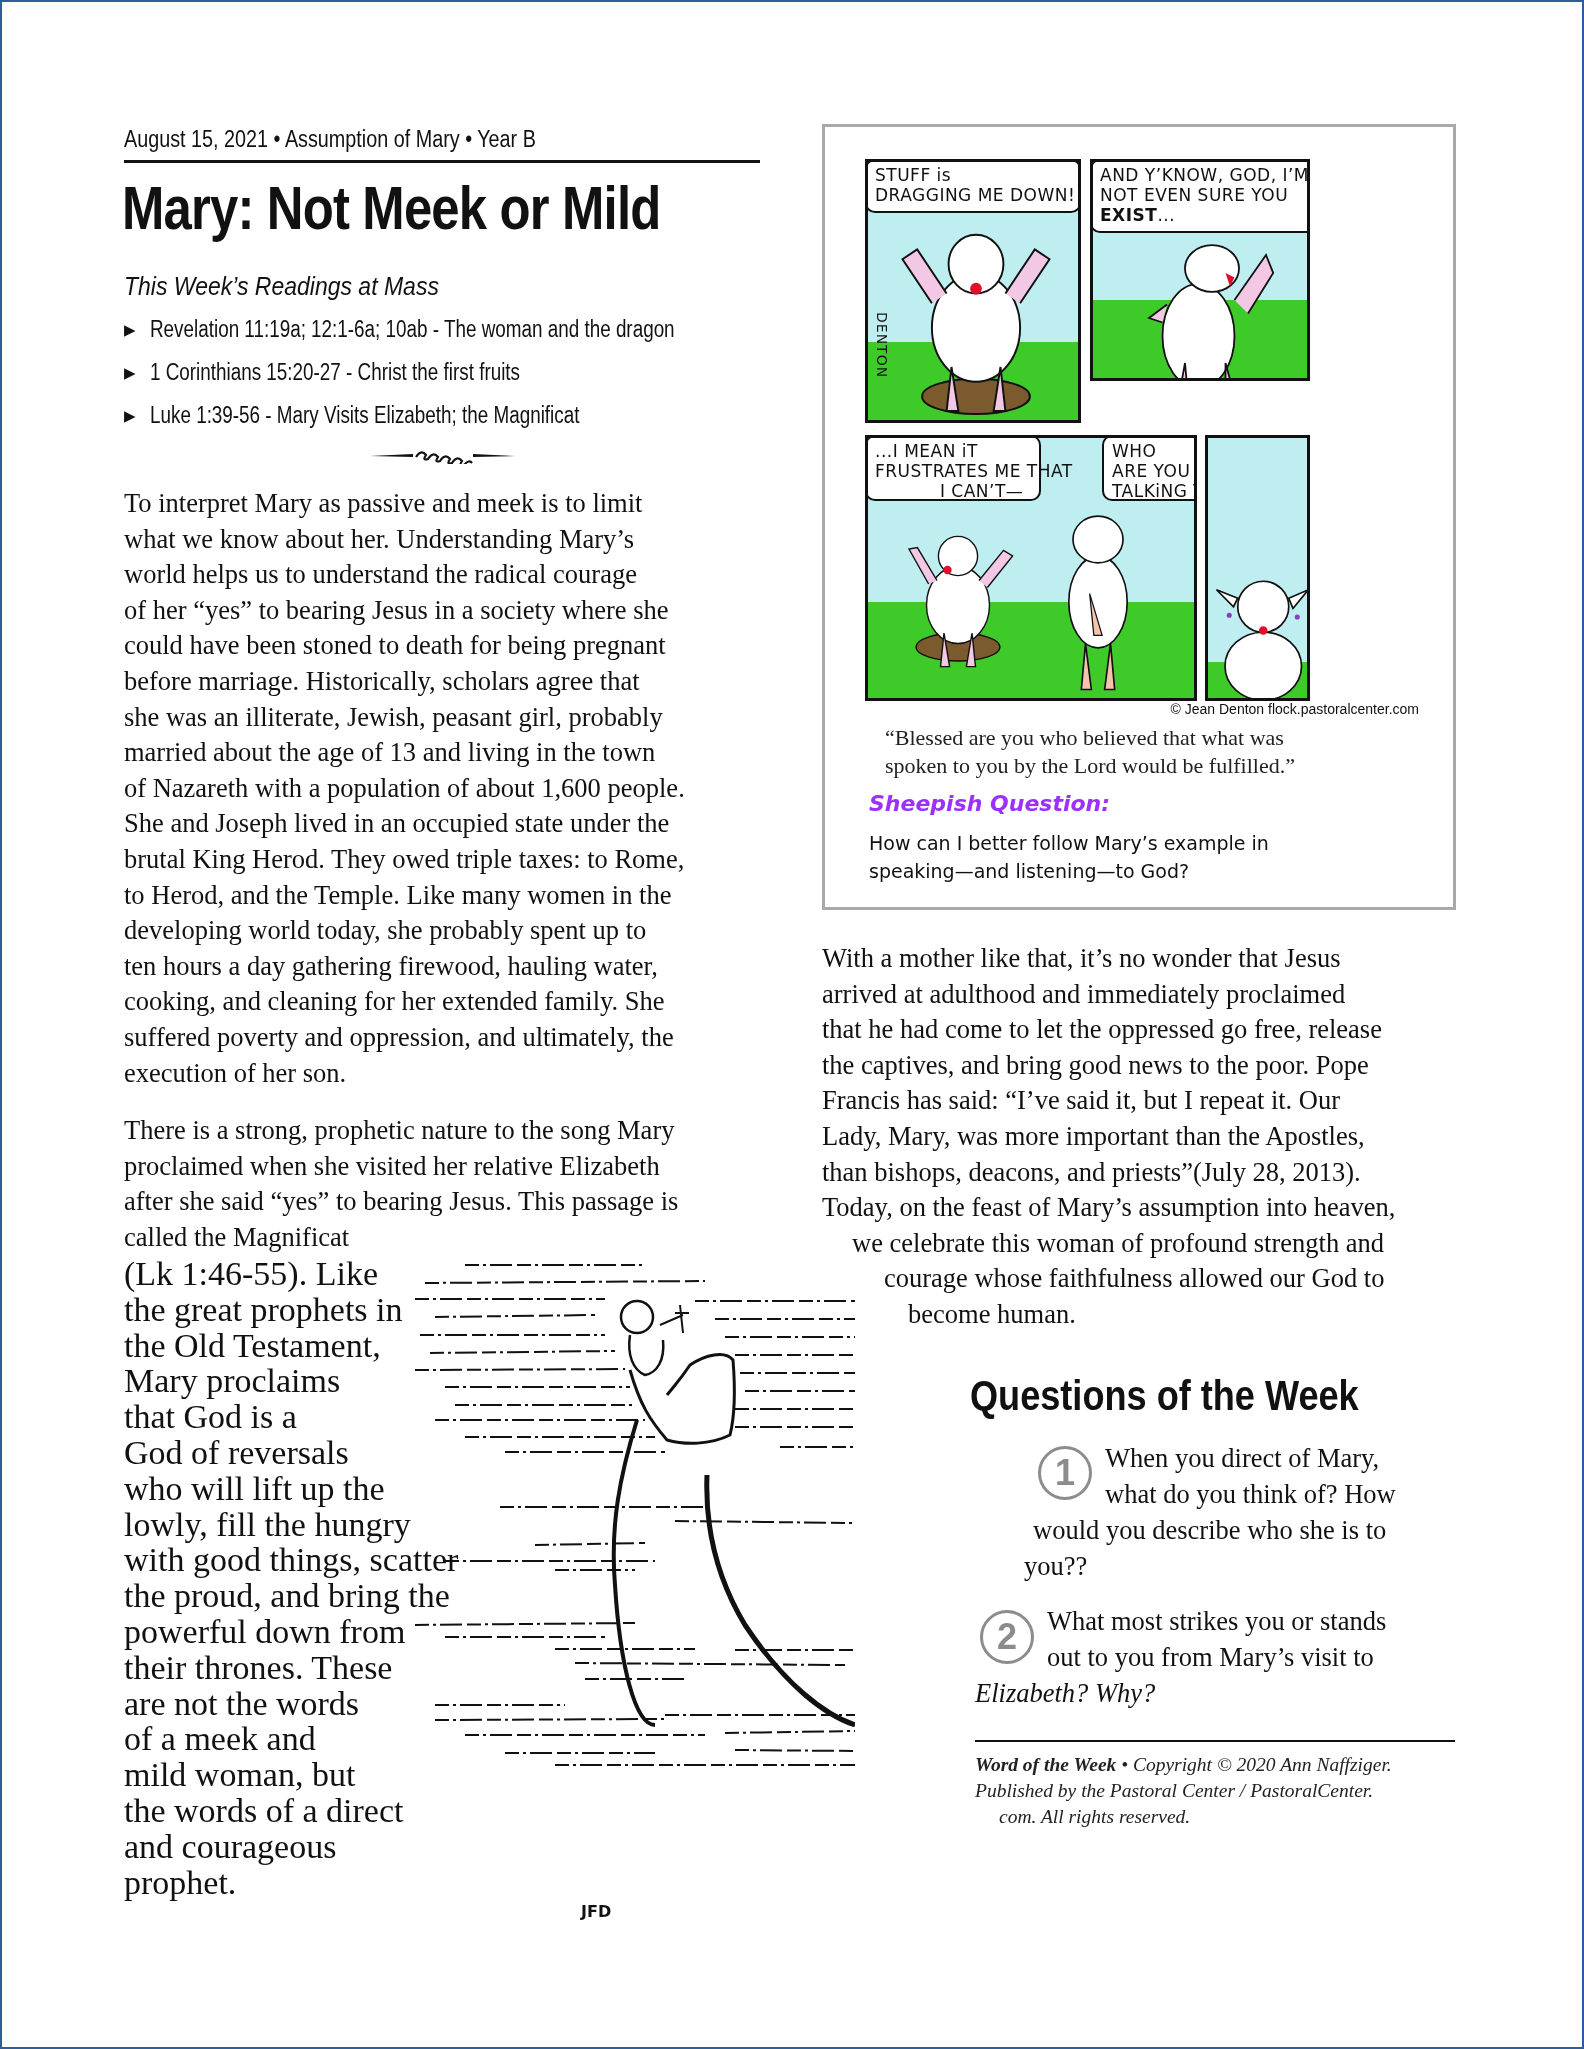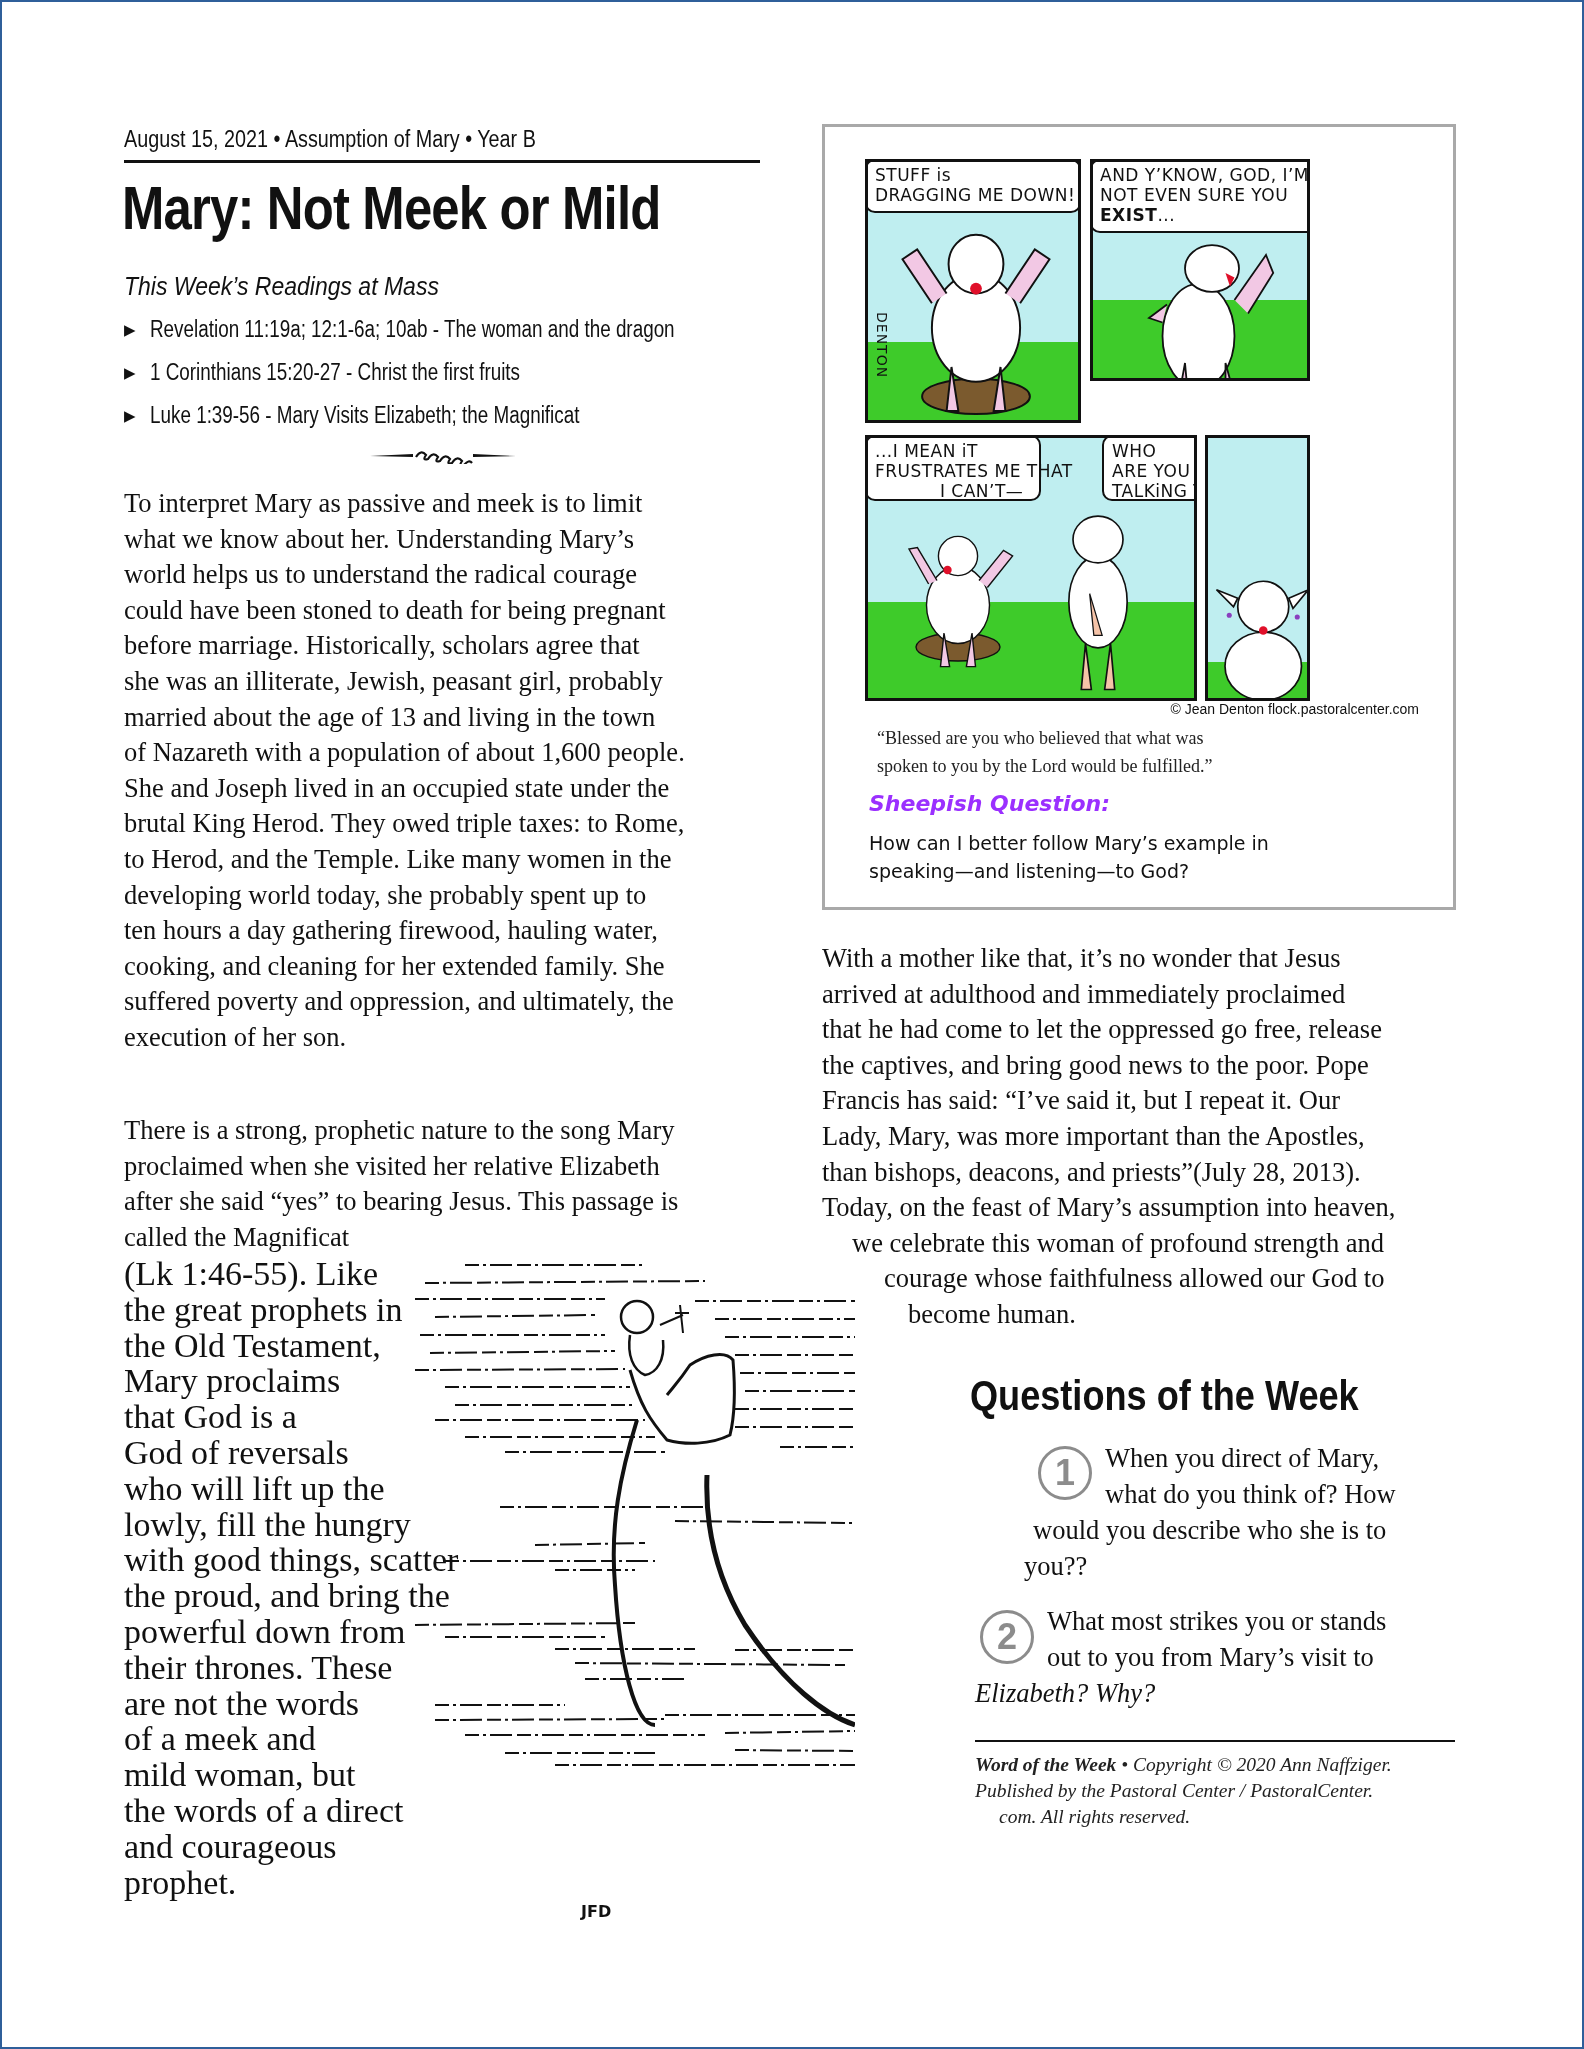--- a/index.html
+++ b/index.html
@@ -71,22 +71,22 @@
   .sheep { position:absolute; }
   .signature-denton {
     position:absolute; font-family:"DejaVu Sans", sans-serif; font-size:14px;
     transform:rotate(90deg); transform-origin:left top; color:#111; letter-spacing:1px;
   }
   .credit {
     position:absolute; right:34px; top:574px; font-family:"Liberation Sans", sans-serif;
     font-size:14px; color:#111; white-space:nowrap;
   }
   .quote {
-    position:absolute; left:52px; top:597px; font-family:"Liberation Serif", serif;
-    font-size:18px; line-height:28px; color:#222; white-space:nowrap;
+    position:absolute; left:60px; top:597px; font-family:"Liberation Serif", serif;
+    font-size:22px; line-height:28px; color:#222; white-space:nowrap;
   }
   .sheepish-title {
     position:absolute; left:44px; top:664px; font-family:"DejaVu Sans", sans-serif;
     font-weight:700; font-size:22px; color:#9b30ff; white-space:nowrap;font-style:italic;
   }
   .sheepish-q {
     position:absolute; left:44px; top:702px; font-family:"DejaVu Sans", sans-serif;
     font-size:19px; line-height:28px; color:#111; white-space:nowrap;
   }
 
@@ -137,20 +137,21 @@
 <svg class="ornament" viewBox="0 0 150 18">
   <path d="M2 10 L45 8 L45 11 Z" fill="#111"></path>
   <path d="M148 10 L105 8 L105 11 Z" fill="#111"></path>
   <path d="M48 11 q5 -8 10 -2 q-4 6 2 4 q5 -8 10 -2 q-4 6 2 4 q5 -8 10 -2 q-4 6 2 4 q5 -8 10 -2 q-4 6 2 4 q5 -6 8 -2" stroke="#111" stroke-width="2.2" fill="none"></path>
 </svg>
 
 <div class="body-text p1" id="p1">
     <div>To interpret Mary as passive and meek is to limit</div>
     <div>what we know about her. Understanding Mary’s</div>
     <div>world helps us to understand the radical courage</div>
+    <div>of her “yes” to bearing Jesus in a society where she</div>
     <div>could have been stoned to death for being pregnant</div>
     <div>before marriage.  Historically, scholars agree that</div>
     <div>she was an illiterate, Jewish, peasant girl, probably</div>
     <div>married about the age of 13 and living in the town</div>
     <div>of Nazareth with a population of about 1,600 people.</div>
     <div>She and Joseph lived in an occupied state under the</div>
     <div>brutal King Herod. They owed triple taxes: to Rome,</div>
     <div>to Herod, and the Temple. Like many women in the</div>
     <div>developing world today, she probably spent up to</div>
     <div>ten hours a day gathering firewood, hauling water,</div>

